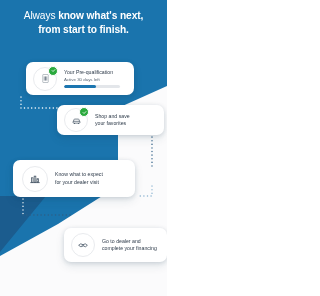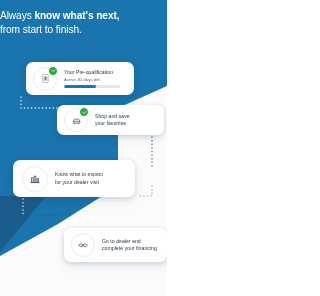--- a/index.html
+++ b/index.html
@@ -23,32 +23,32 @@
     inset: 0;
     width: 167px;
     height: 296px;
   }
   
   .headline {
     position: absolute;
     left: 0;
     top: 9px;
     width: 167px;
-    text-align: left;
+    text-align: center;
     color: #ffffff;
     font-size: 10.2px;
     line-height: 13.5px;
     letter-spacing: -0.1px;
     z-index: 6;
     pointer-events: none;
   }
   .headline .l1 { display: block; }
   .headline .l1 .reg { font-weight: 400; }
   .headline .l1 .bold { font-weight: 700; }
-  .headline .l2 { display: block; font-weight: 400; }
+  .headline .l2 { display: block; font-weight: 700; }
 
   
   .dots { position: absolute; z-index: 3; }
 
   
   .card {
     position: absolute;
     background: #ffffff;
     border-radius: 7px;
     box-shadow: 0 1px 4px rgba(23,54,83,0.16), 0 4px 10px rgba(23,54,83,0.10);

